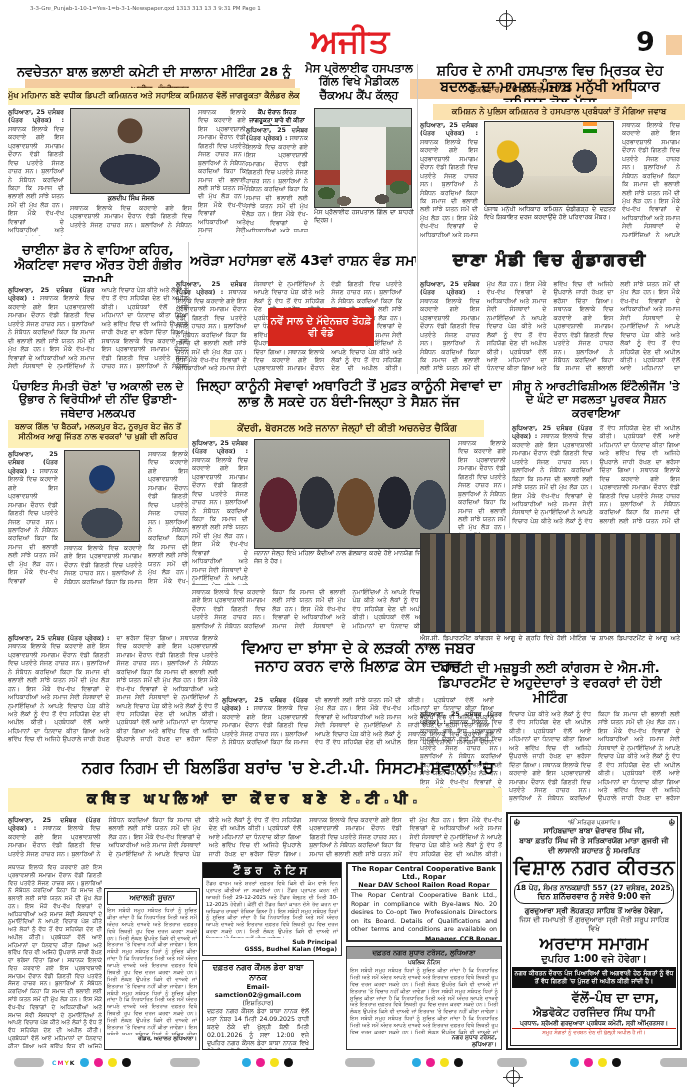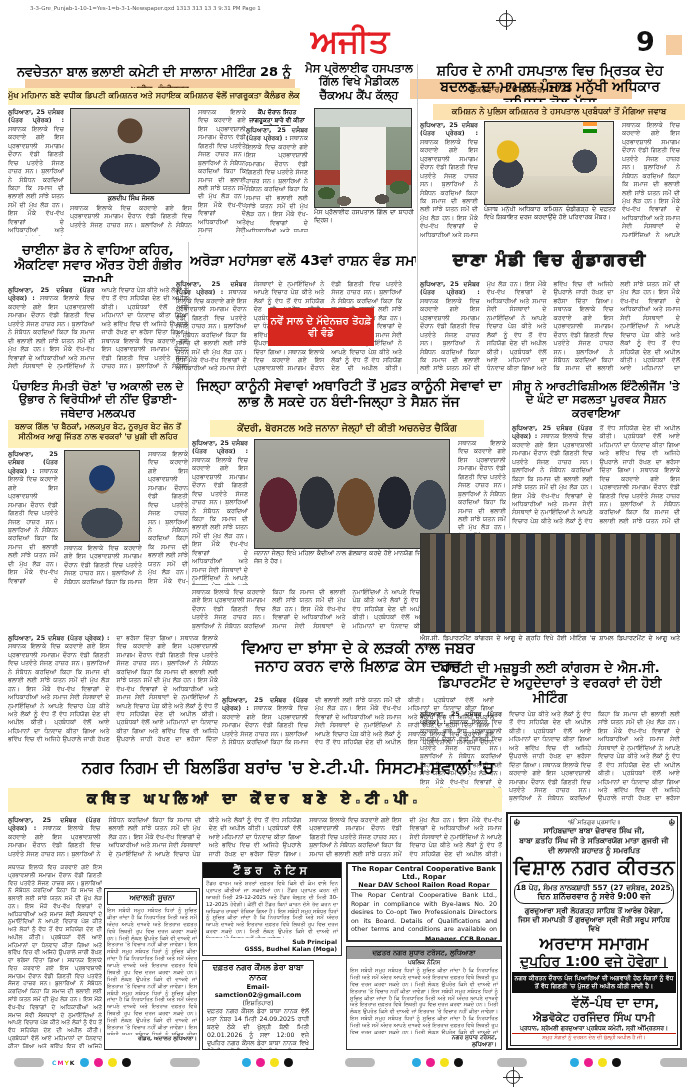--- a/index.html
+++ b/index.html
@@ -302,23 +302,23 @@
     <div style="font-size:6px;">ੴ ਸਤਿਗੁਰ ਪ੍ਰਸਾਦਿ॥</div>
     <div style="font-size:7.5px;font-weight:700;">ਸਾਹਿਬਜ਼ਾਦਾ ਬਾਬਾ ਜ਼ੋਰਾਵਰ ਸਿੰਘ ਜੀ,</div>
     <div style="font-size:7.5px;font-weight:700;">ਬਾਬਾ ਫ਼ਤਹਿ ਸਿੰਘ ਜੀ ਤੇ ਸਤਿਕਾਰਯੋਗ ਮਾਤਾ ਗੁਜਰੀ ਜੀ</div>
     <div style="font-size:7.5px;font-weight:700;">ਦੀ ਲਾਸਾਨੀ ਸ਼ਹਾਦਤ ਨੂੰ ਸਮਰਪਿਤ</div>
     <div style="font-size:20px;font-weight:700;line-height:1.15;">ਵਿਸ਼ਾਲ ਨਗਰ ਕੀਰਤਨ</div>
     <div style="border:1.5px solid #222;border-radius:10px;margin:2px 2px;padding:1px;">
       <div style="font-size:7.3px;font-weight:700;white-space:nowrap;overflow:hidden;">18 ਪੋਹ, ਸੰਮਤ ਨਾਨਕਸ਼ਾਹੀ 557 (27 ਦਸੰਬਰ, 2025)</div>
       <div style="font-size:8px;font-weight:700;">ਦਿਨ ਸ਼ਨਿੱਚਰਵਾਰ ਨੂੰ ਸਵੇਰੇ 9:00 ਵਜੇ</div>
     </div>
     <div style="font-size:7.3px;font-weight:700;">ਗੁਰਦੁਆਰਾ ਸ੍ਰੀ ਲੋਹਗੜ੍ਹ ਸਾਹਿਬ ਤੋਂ ਆਰੰਭ ਹੋਵੇਗਾ,</div>
-    <div style="font-size:7.3px;font-weight:700;text-align:center;">ਜਿਸ ਦੀ ਸਮਾਪਤੀ ਤੋਂ ਗੁਰਦੁਆਰਾ ਸ੍ਰੀ ਜੋਤੀ ਸਰੂਪ ਸਾਹਿਬ ਵਿਖੇ</div>
+    <div style="font-size:7.3px;font-weight:400;text-align:center;">ਜਿਸ ਦੀ ਸਮਾਪਤੀ ਤੋਂ ਗੁਰਦੁਆਰਾ ਸ੍ਰੀ ਜੋਤੀ ਸਰੂਪ ਸਾਹਿਬ ਵਿਖੇ</div>
     <div style="font-size:17px;font-weight:700;line-height:1.2;">ਅਰਦਾਸ ਸਮਾਗਮ</div>
-    <div style="font-size:14px;font-weight:700;text-decoration:underline;">ਦੁਪਹਿਰ 1:00 ਵਜੇ ਹੋਵੇਗਾ।</div>
+    <div style="font-size:10px;font-weight:700;">ਦੁਪਹਿਰ 1:00 ਵਜੇ ਹੋਵੇਗਾ।</div>
     <div style="background:#101010;color:#fff;font-size:6.2px;font-weight:700;padding:2px;margin:2px 0;line-height:1.3;">ਨਗਰ ਕੀਰਤਨ ਦੌਰਾਨ ਪੰਜ ਪਿਆਰਿਆਂ ਦੀ ਅਗਵਾਈ ਹੇਠ ਸੰਗਤਾਂ ਨੂੰ ਵੱਧ ਤੋਂ ਵੱਧ ਗਿਣਤੀ 'ਚ ਪੁੱਜਣ ਦੀ ਅਪੀਲ ਕੀਤੀ ਜਾਂਦੀ ਹੈ।</div>
     <div style="font-size:13px;font-weight:700;margin-left:43px;">ਵੱਲੋਂ–ਪੰਥ ਦਾ ਦਾਸ,</div>
     <div style="font-size:10.5px;font-weight:700;">ਐਡਵੋਕੇਟ ਹਰਜਿੰਦਰ ਸਿੰਘ ਧਾਮੀ</div>
     <div style="font-size:6px;font-weight:700;">ਪ੍ਰਧਾਨ, ਸ਼੍ਰੋਮਣੀ ਗੁਰਦੁਆਰਾ ਪ੍ਰਬੰਧਕ ਕਮੇਟੀ, ਸ੍ਰੀ ਅੰਮ੍ਰਿਤਸਰ।</div>
     <div style="font-size:5.3px;color:#c21807;border-top:1px solid #c21807;margin-top:1px;white-space:nowrap;overflow:hidden;">ਸਮੂਹ ਸੰਗਤਾਂ ਨੂੰ ਦਰਸ਼ਨ ਦੇਣ ਦੀ ਖੁੱਲ੍ਹੀ ਅਪੀਲ ਹੈ ਜੀ।</div>
   </div>
 
   <div class="graymark" style="left:14px;top:1058px;"></div>
   <div class="cmyk" style="left:52px;top:1059px;">
     <span>C</span><span>M</span><span>Y</span><span>K</span>

